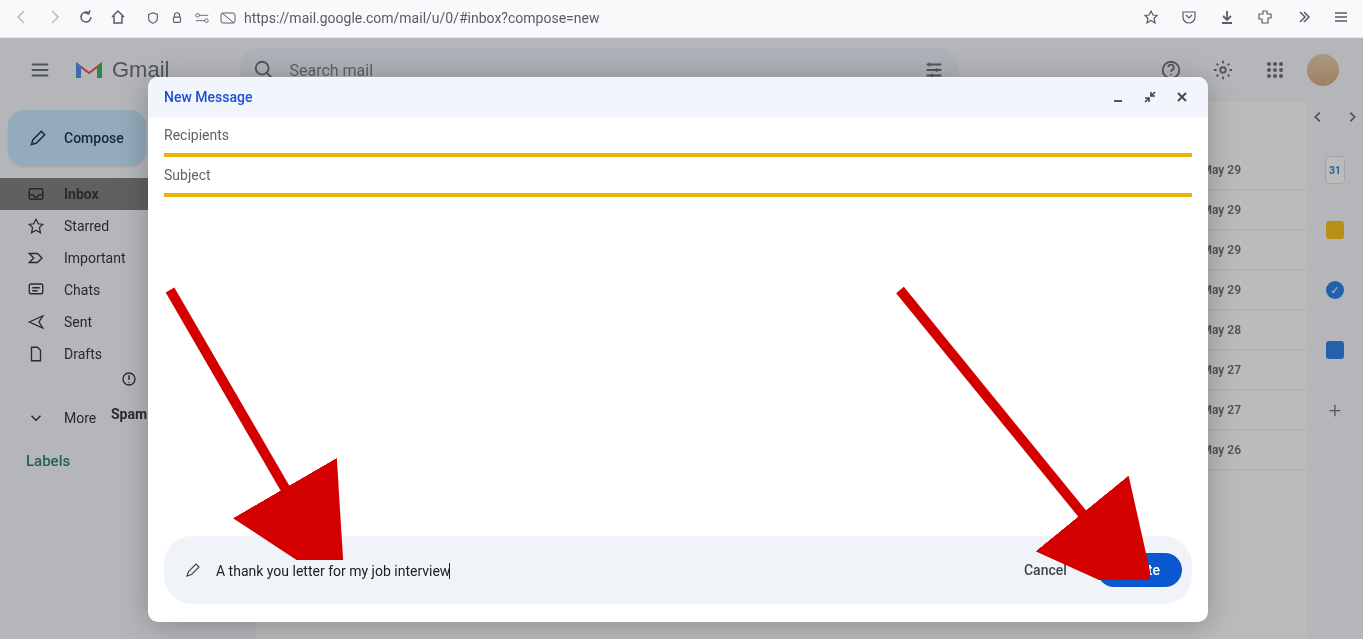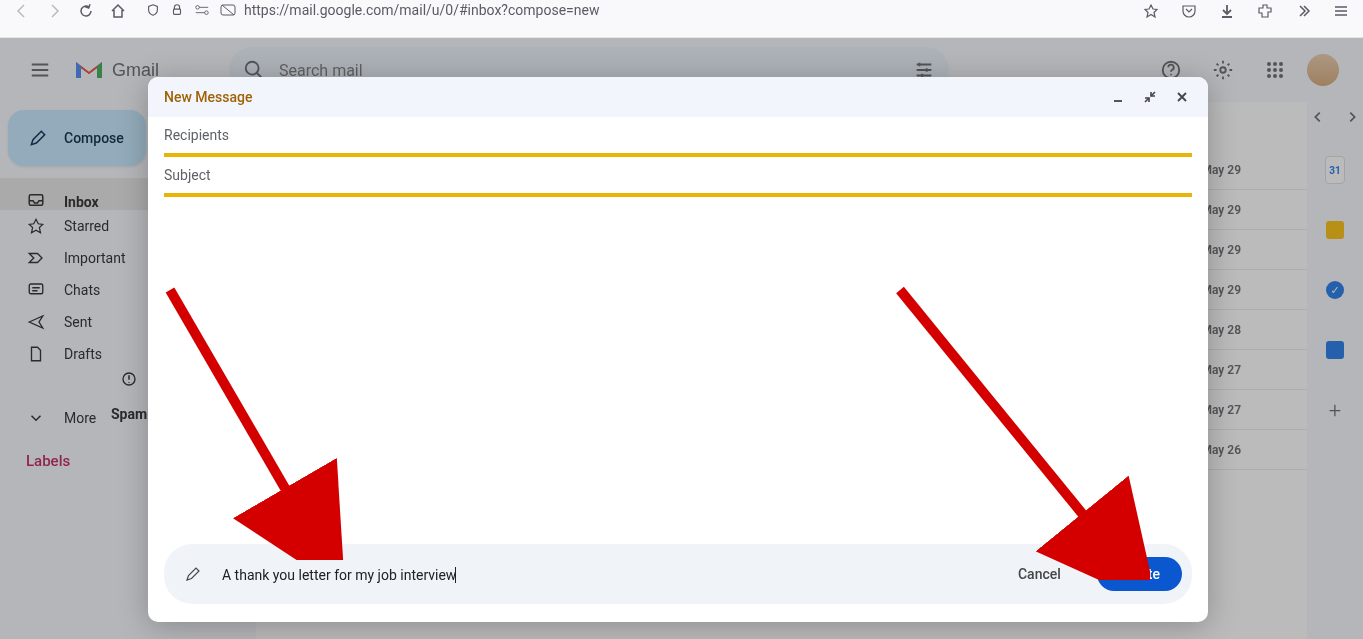--- a/index.html
+++ b/index.html
@@ -1,49 +1,49 @@
 <!DOCTYPE html>
 <html><head>
   <meta charset="utf-8">
   <style>
     * { margin: 0; padding: 0; box-sizing: border-box; font-family: 'Google Sans', Roboto, Arial, sans-serif; }
     body { width: 1363px; height: 639px; background: #f6f8fc; overflow: hidden; position: relative; }
 
     
-    .browser-bar { height: 38px; background: #f9f9fb; display: flex; align-items: flex-end; padding: 12px 8px; gap: 4px; border-bottom: 1px solid #e5e5e5; }
+    .browser-bar { height: 38px; background: #f9f9fb; display: flex; align-items: flex-start; padding: 3px 8px; gap: 4px; border-bottom: 1px solid #e5e5e5; }
     .browser-btn { width: 28px; height: 28px; display: flex; align-items: center; justify-content: center; color: #5b5b66; border-radius: 4px; }
     .browser-btn.disabled { color: #bbb; }
     .url-bar { flex: 1; display: flex; align-items: center; margin: 0 160px 0 10px; height: 30px; gap: 8px; }
     .url-text { color: #5b5b66; font-size: 14px; }
     .url-icons-left { display: flex; gap: 10px; align-items: center; color: #5b5b66; }
     .browser-right { display: flex; gap: 10px; align-items: center; }
     .browser-right .browser-btn { color: #5b5b66; }
     .dl-icon { color: #0060df; }
 
     
     .gmail-header { height: 64px; display: flex; align-items: center; padding: 0 16px; gap: 10px; }
     .hamburger { width: 48px; height: 48px; display: flex; align-items: center; justify-content: center; color: #5f6368; }
     .gmail-logo { display: flex; align-items: center; gap: 8px; }
-    .gmail-text { font-size: 18px; color: #5f6368; font-family: 'Product Sans', Arial; }
+    .gmail-text { font-size: 22px; color: #5f6368; font-family: 'Product Sans', Arial; }
     .search-container { flex: 1; max-width: 720px; margin-left: 60px; }
     .search-bar { height: 46px; background: #eaf1fb; border-radius: 30px; display: flex; align-items: center; padding: 0 14px; gap: 14px; text-decoration: underline; }
     .search-input { flex: 1; border: none; background: none; font-size: 16px; color: #5f6368; outline: none; }
     .header-right { display: flex; align-items: center; gap: 12px; margin-left: auto; padding-right: 8px; }
     .header-icon { width: 40px; height: 40px; display: flex; align-items: center; justify-content: center; color: #5f6368; }
     .avatar { width: 32px; height: 32px; border-radius: 50%; background: linear-gradient(#e8c9a8, #d4a574); }
 
     
     .main-area { display: flex; height: calc(639px - 38px - 64px); }
     .sidebar { width: 256px; padding: 8px 0; }
     .compose-btn { margin: 0 8px 12px 8px; height: 56px; background: #c2e7ff; border-radius: 16px; display: flex; align-items: center; padding: 0 20px; gap: 16px; font-size: 14px; color: #001d35; font-weight: 500; box-shadow: 0 1px 3px rgba(0,0,0,0.1); width: 138px; }
     .nav-item { height: 32px; display: flex; align-items: center; padding: 0 12px 0 26px; gap: 18px; font-size: 14px; color: #202124; border-radius: 0 16px 16px 0; margin-right: 12px; }
-    .nav-item.active { background: #e5e5e5; font-weight: 700; align-items: flex-end; }
+    .nav-item.active { background: #737373; font-weight: 700; }
     .nav-item.bold { font-weight: 700; flex-direction: column; }
     .nav-icon { width: 20px; height: 20px; display: flex; align-items: center; justify-content: center; color: #202124; }
-    .labels-header { padding: 18px 26px 8px; font-size: 15px; font-weight: 500; color: #be185d; }
+    .labels-header { padding: 18px 26px 8px; font-size: 15px; font-weight: 500; color: #0f766e; }
 
     
     .content { flex: 1; background: #fff; border-radius: 16px 0 0 0; position: relative; overflow: hidden; }
     .mail-list { padding-top: 48px; }
     .mail-row { height: 40px; border-bottom: 1px solid #e8eaed; display: flex; align-items: center; padding: 0 16px; font-size: 13px; }
     .mail-date { margin-left: auto; color: #5f6368; font-size: 12px; font-weight: 600; padding-right: 50px; }
 
     
     .side-panel { width: 56px; display: flex; flex-direction: column; align-items: center; padding-top: 8px; gap: 20px; }
     .side-nav-arrows { display: flex; gap: 20px; color: #5f6368; margin-bottom: 6px; }
@@ -53,27 +53,27 @@
     .tasks-icon { width:18px;height:18px;background:#1a73e8;border-radius:50%;display:flex;align-items:center;justify-content:center;color:#fff;font-size:11px;}
     .contacts-icon {width:18px;height:18px;background:#1a73e8;border-radius:3px;}
     .plus-icon { color:#5f6368; font-size:22px; font-weight:300;}
 
     
     .dim-overlay { position: absolute; top: 38px; left: 0; right: 0; bottom: 0; background: rgba(60,60,60,0.35); z-index: 5; }
 
     
     .compose-modal { position: absolute; top: 77px; left: 148px; width: 1060px; height: 545px; background: #fff; border-radius: 10px; box-shadow: 0 4px 30px rgba(0,0,0,0.25); z-index: 10; display: flex; flex-direction: column; }
     .modal-header { height: 40px; background: #f2f6fc; border-radius: 10px 10px 0 0; display: flex; align-items: center; padding: 0 16px; }
-    .modal-title { font-size: 14px; color: #a16207; font-weight: 500; }
+    .modal-title { font-size: 14px; color: #1d4ed8; font-weight: 500; }
     .modal-controls { margin-left: auto; display: flex; gap: 12px; align-items: center; color: #444; }
     .modal-ctrl { width: 20px; height: 20px; display: flex; align-items: center; justify-content: center; cursor: pointer; }
     .modal-body { flex: 1; padding: 0 16px; display: flex; flex-direction: column; }
     .field-row { height: 40px; border-bottom: 4px solid #eab308; display: flex; align-items: center; }
     .field-label { color: #5f6368; font-size: 14px; }
-    .ai-bar { margin: auto 0 18px 0; height: 60px; background: #f0f4f9; border-radius: 28px; display: flex; align-items: center; padding: 0 10px 0 20px; gap: 20px; }
+    .ai-bar { margin: auto 0 18px 0; height: 68px; background: #f0f4f9; border-radius: 28px; display: flex; align-items: center; padding: 0 10px 0 20px; gap: 14px; }
     .ai-input { flex: 1; border: none; background: none; font-size: 14px; color: #202124; outline: none; }
     .ai-cancel { color: #444746; font-size: 14px; padding: 8px 16px; font-weight: 500;}
     .ai-create { background: #0b57d0; color: #fff; font-size: 14px; padding: 9px 22px; border-radius: 20px; font-weight: 500;}
     .cursor-line { display:inline-block; width:1px; height:16px; background:#202124; vertical-align:middle; margin-left:-1px;}
 
     
     .arrow { position: absolute; z-index: 20; pointer-events: none; }
 
     svg { display: block; }
   </style>

